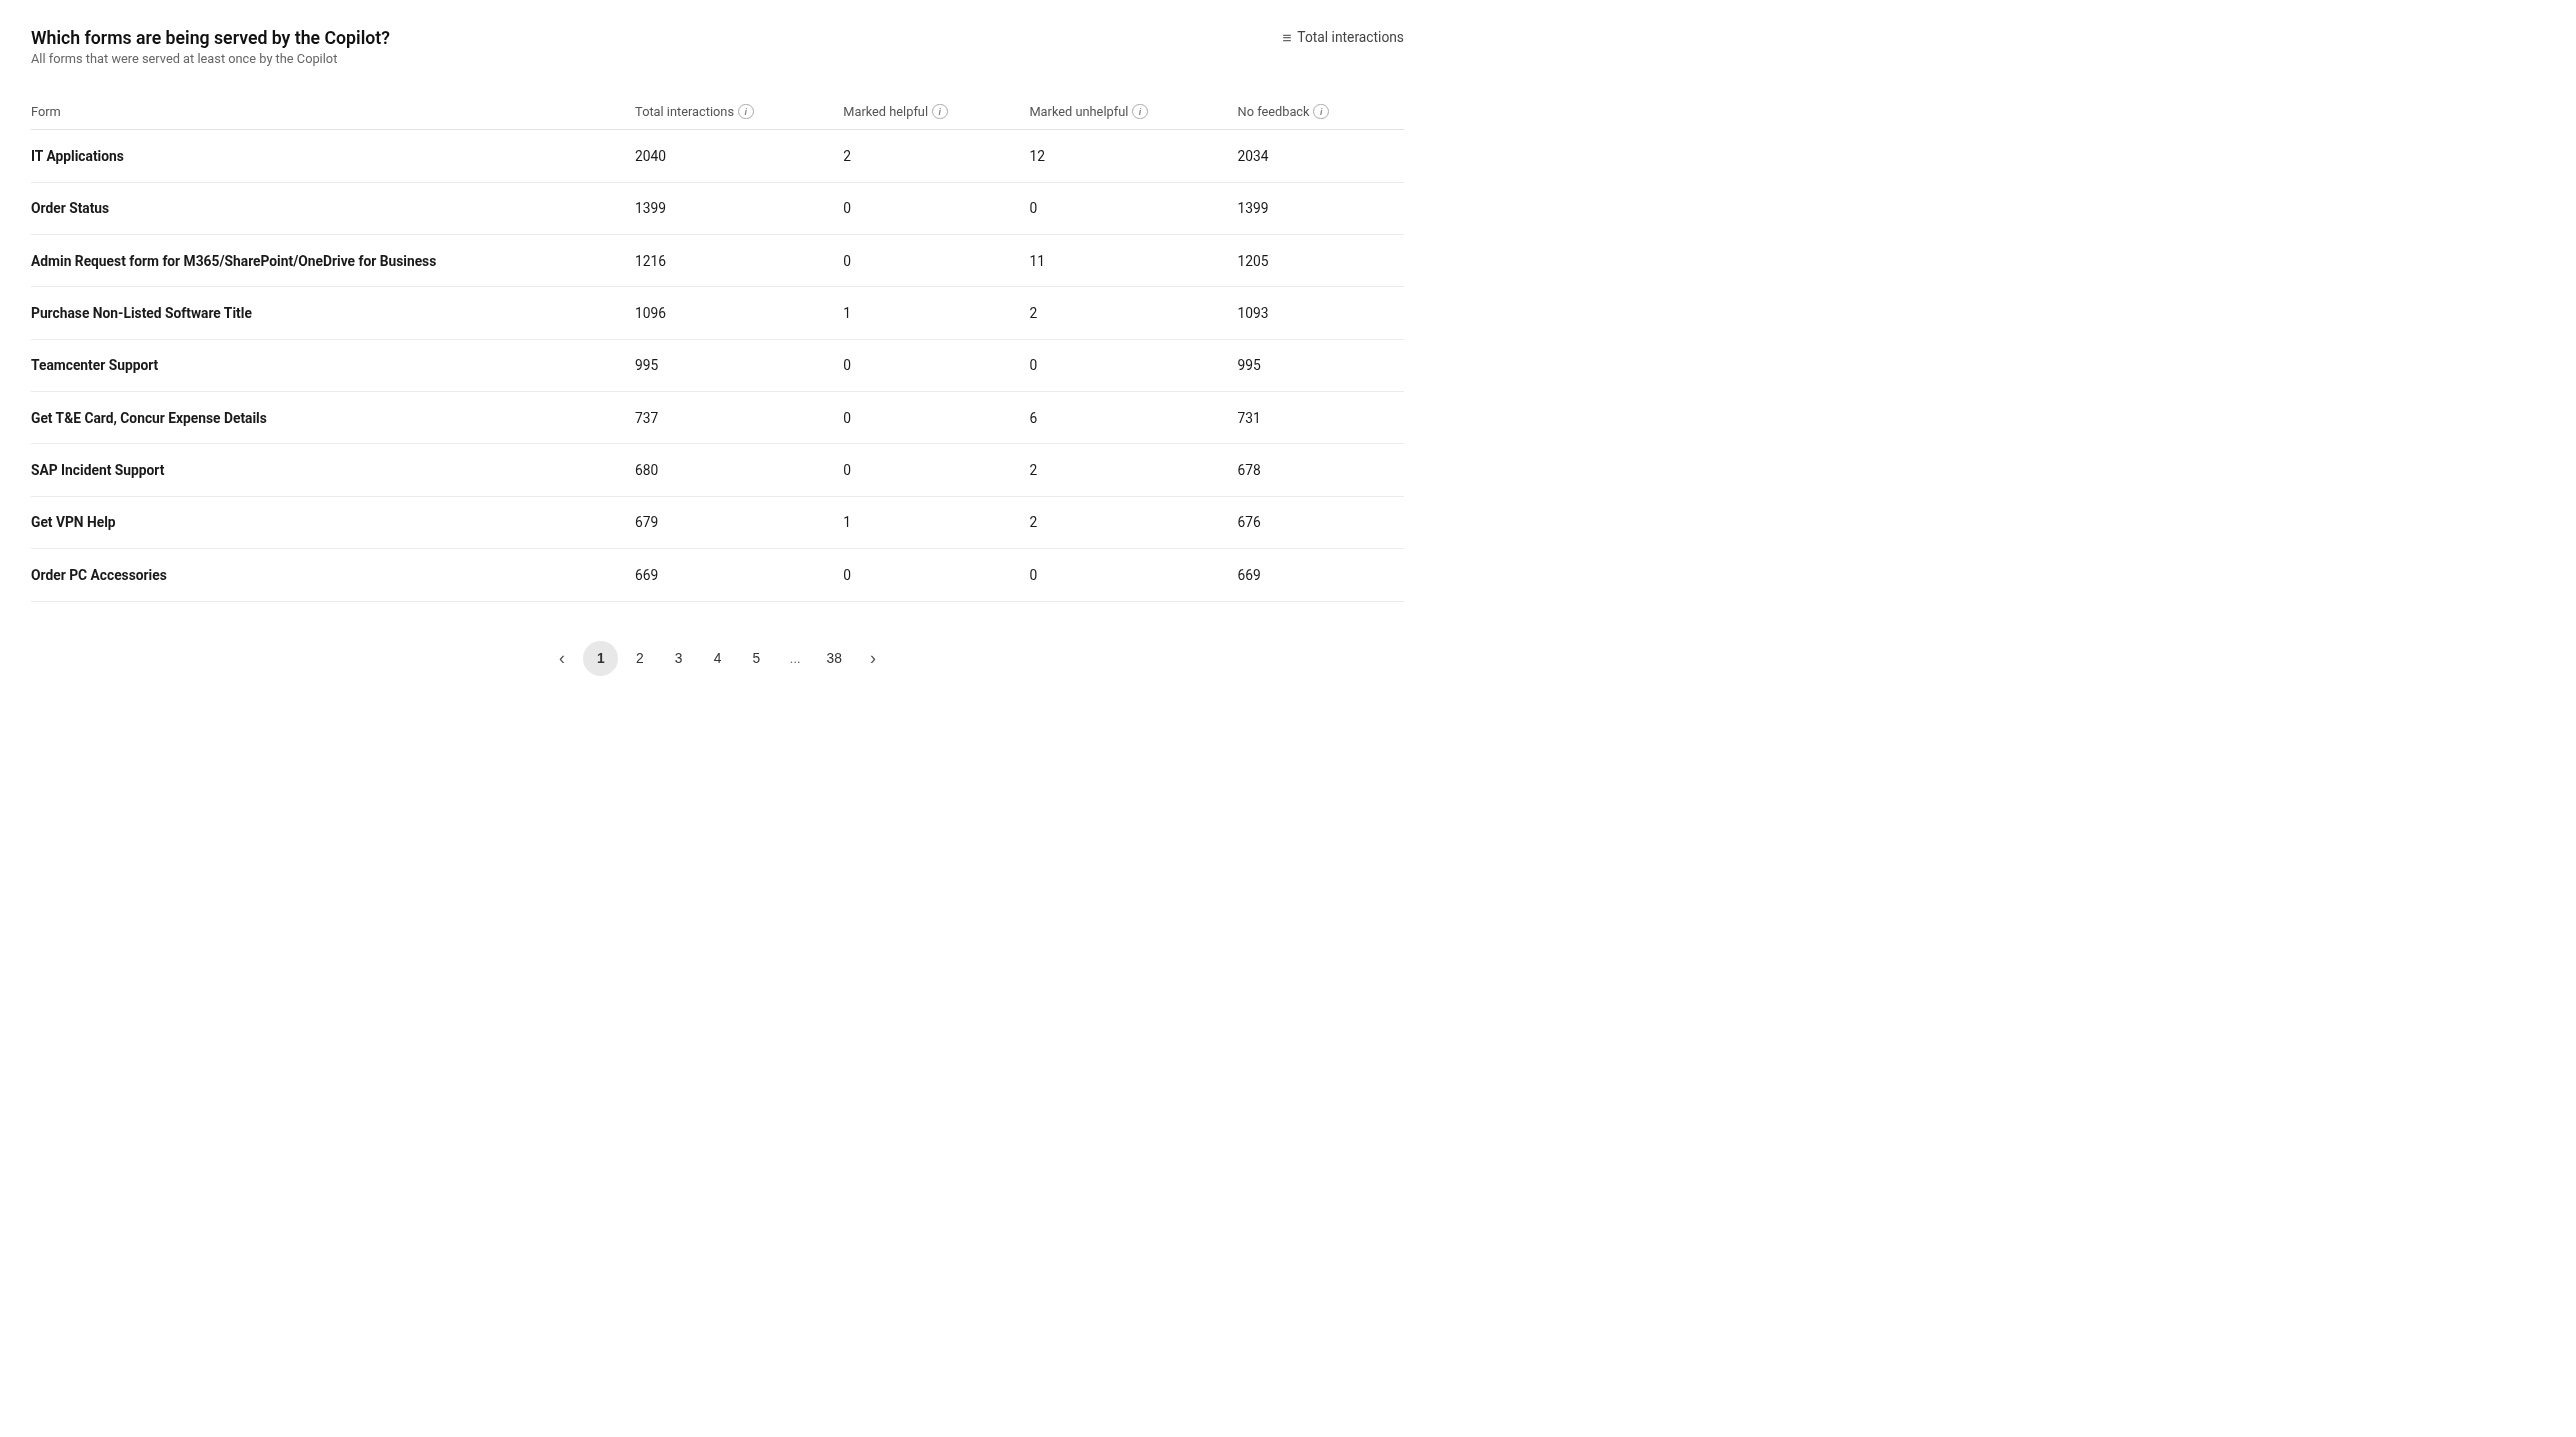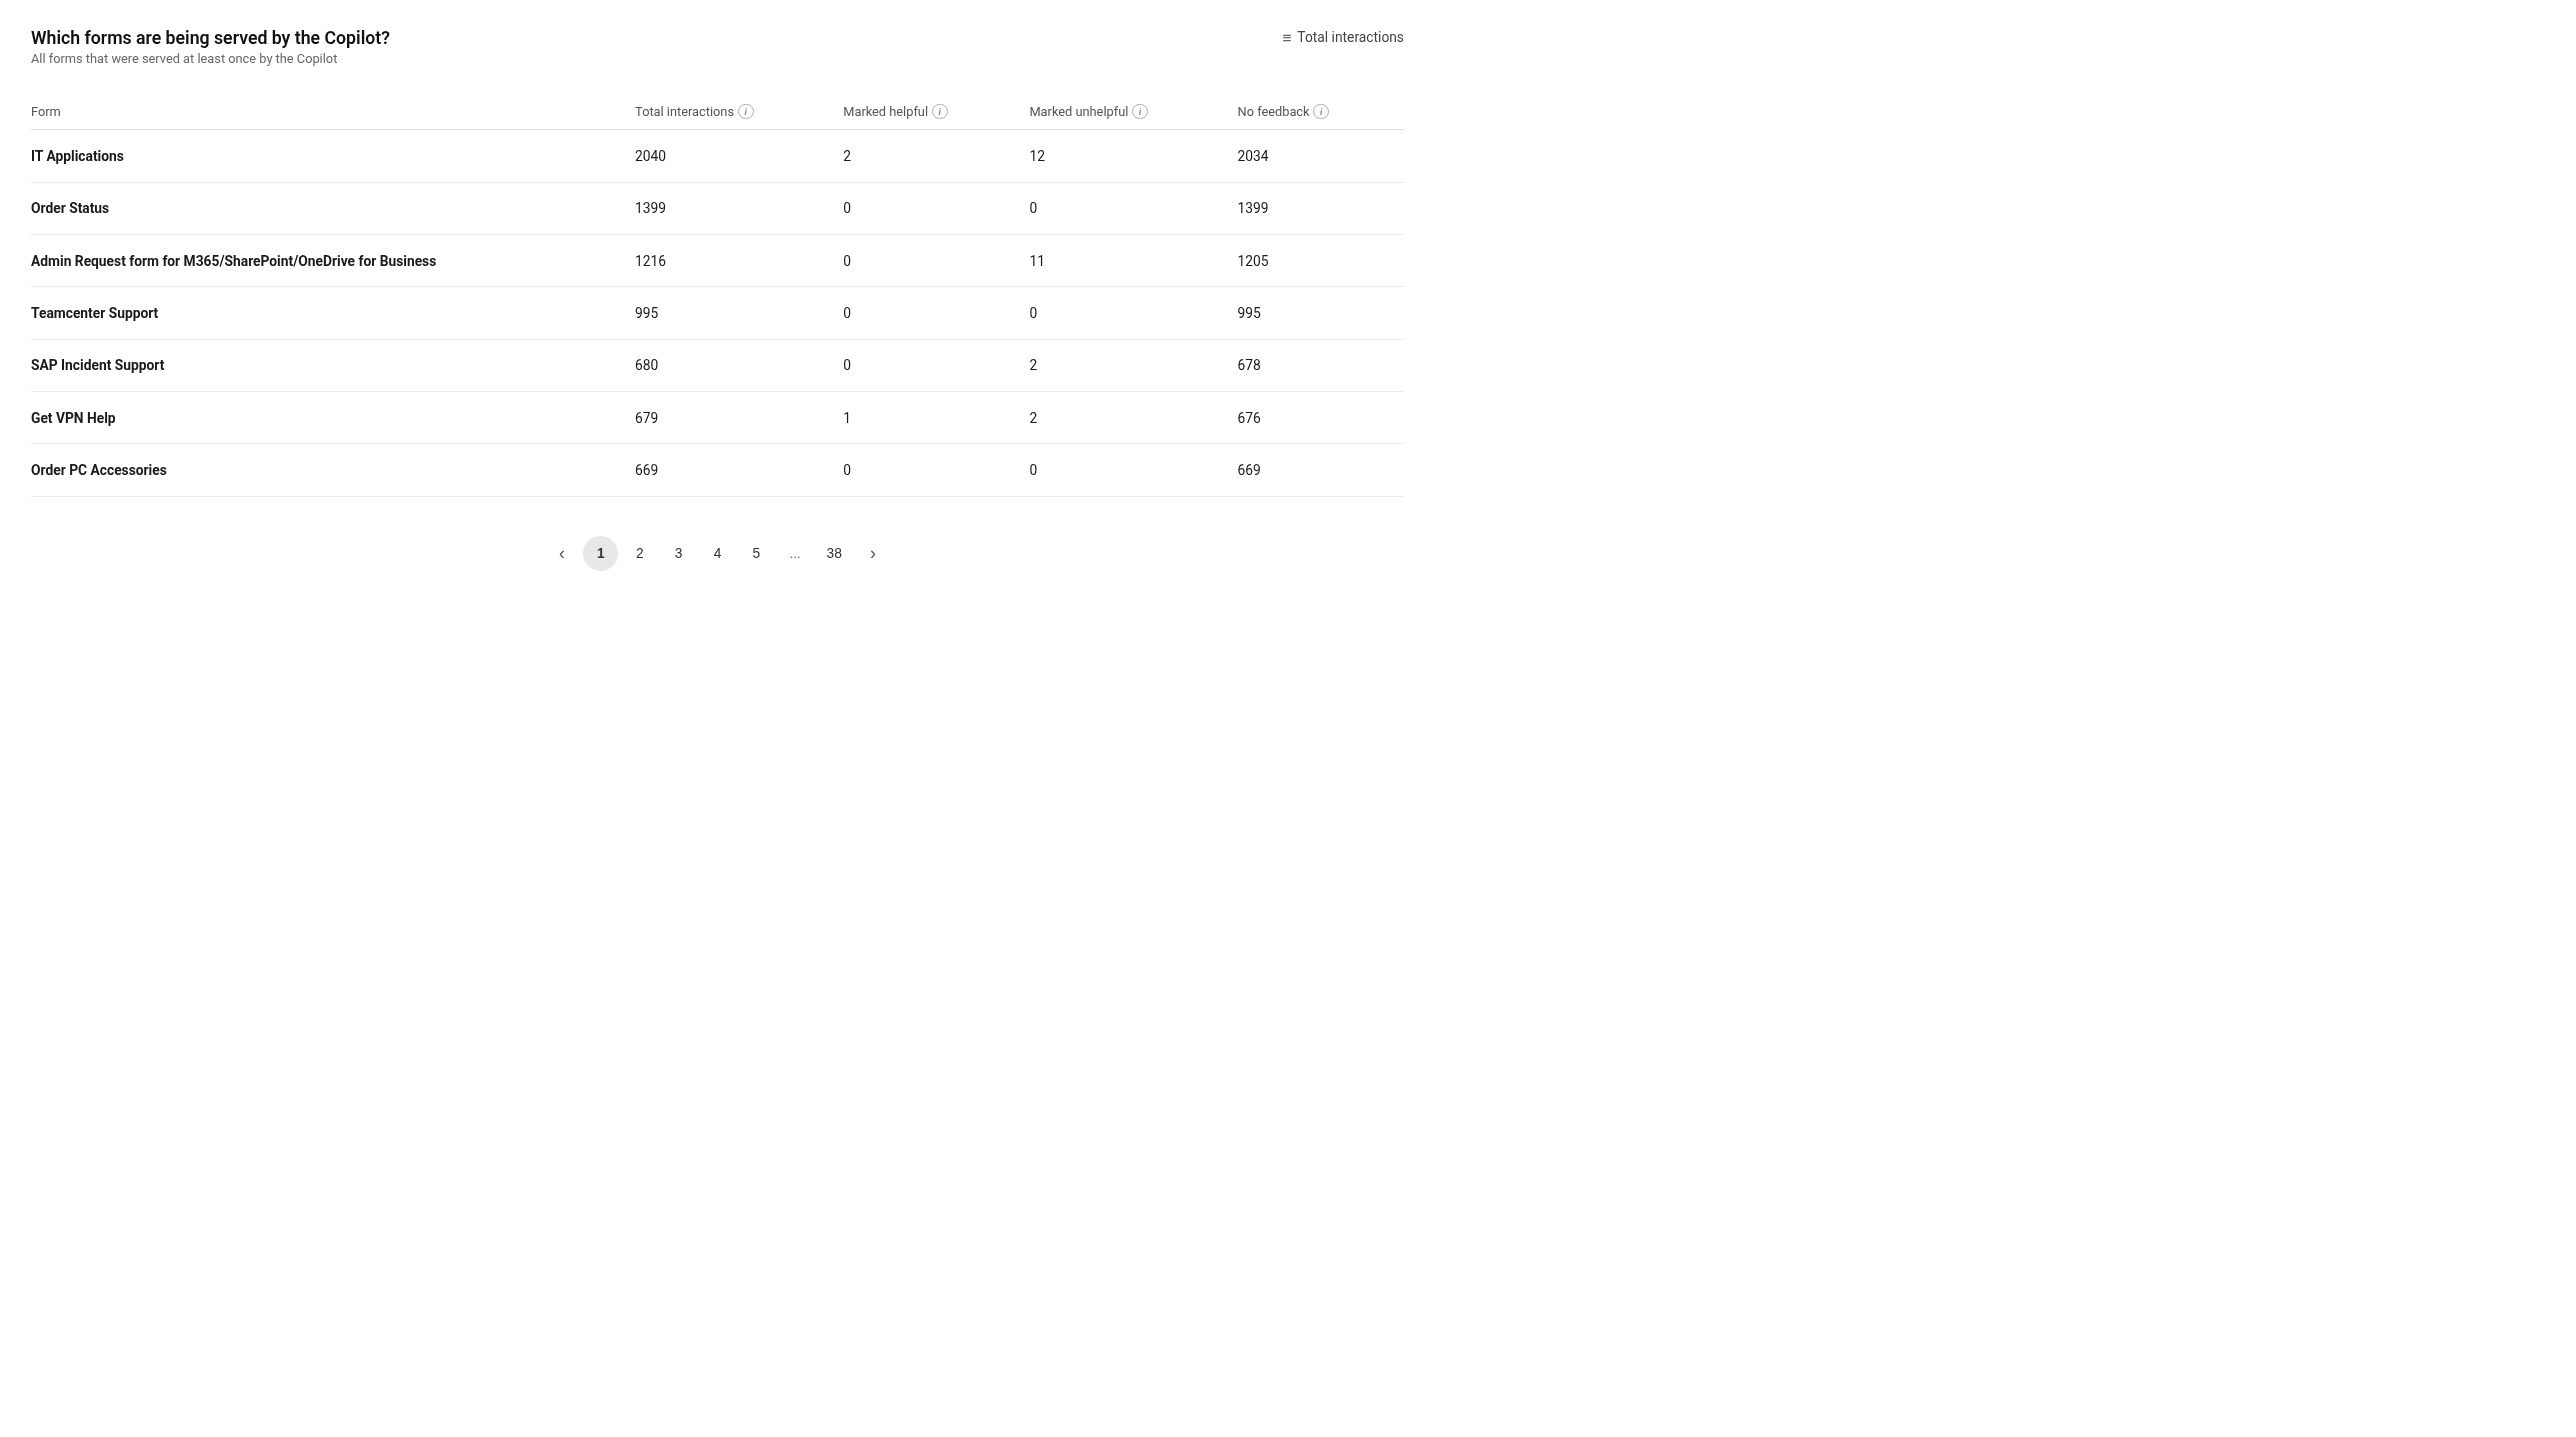--- a/index.html
+++ b/index.html
@@ -224,25 +224,39 @@
           <td>1399</td>
         </tr>
         <tr>
           <td>Admin Request form for M365/SharePoint/OneDrive for Business</td>
           <td>1216</td>
           <td>0</td>
           <td>11</td>
           <td>1205</td>
         </tr>
         <tr>
+          <td>Purchase Non-Listed Software Title</td>
+          <td>1096</td>
+          <td>1</td>
+          <td>2</td>
+          <td>1093</td>
+        </tr>
+        <tr>
           <td>Teamcenter Support</td>
           <td>995</td>
           <td>0</td>
           <td>0</td>
           <td>995</td>
+        </tr>
+        <tr>
+          <td>Get T&amp;E Card, Concur Expense Details</td>
+          <td>737</td>
+          <td>0</td>
+          <td>6</td>
+          <td>731</td>
         </tr>
         <tr>
           <td>SAP Incident Support</td>
           <td>680</td>
           <td>0</td>
           <td>2</td>
           <td>678</td>
         </tr>
         <tr>
           <td>Get VPN Help</td>

